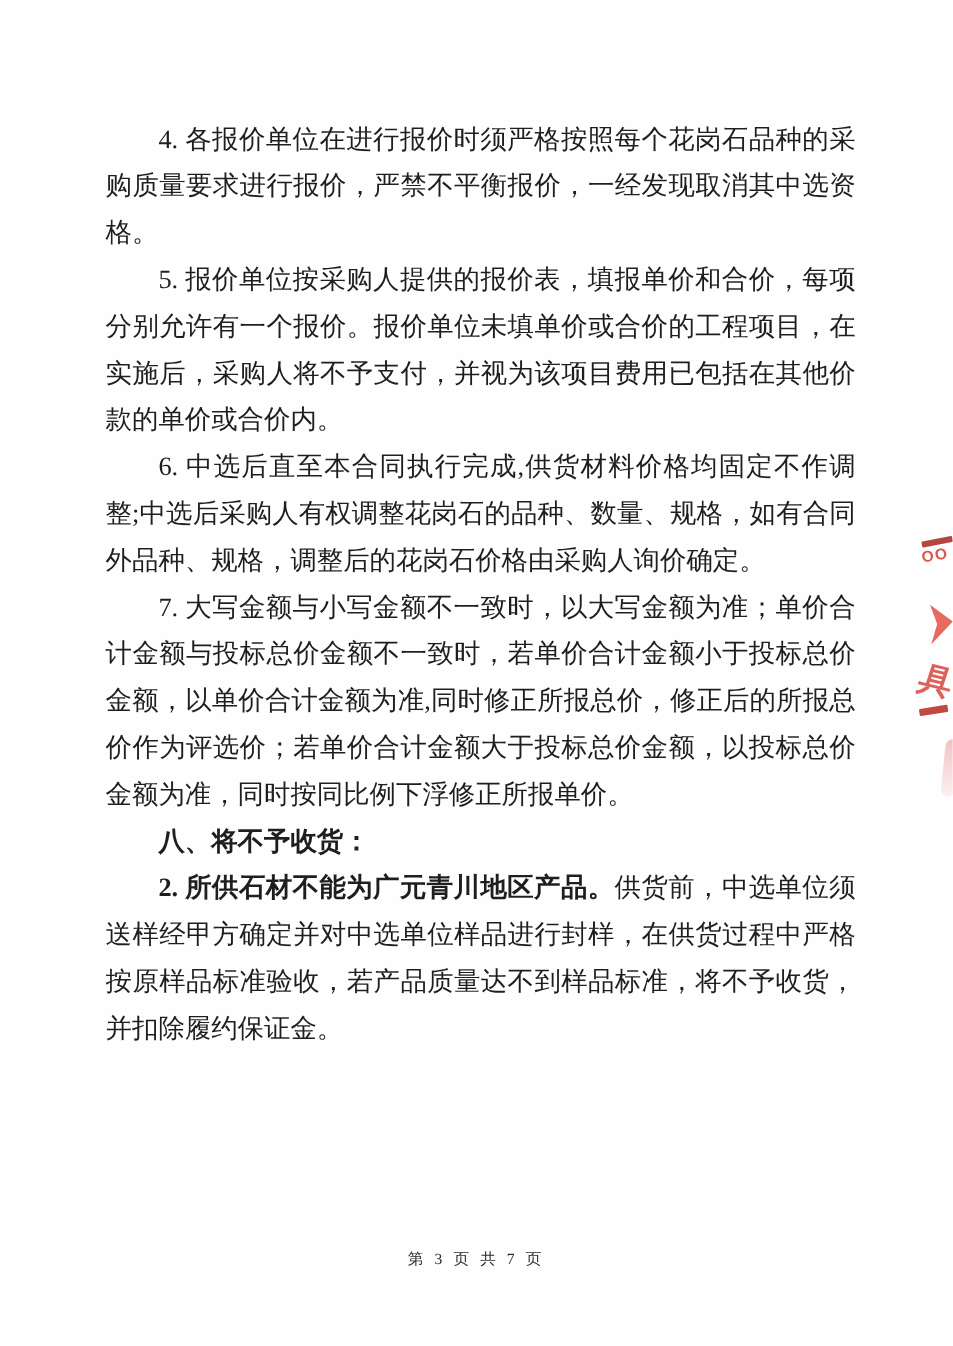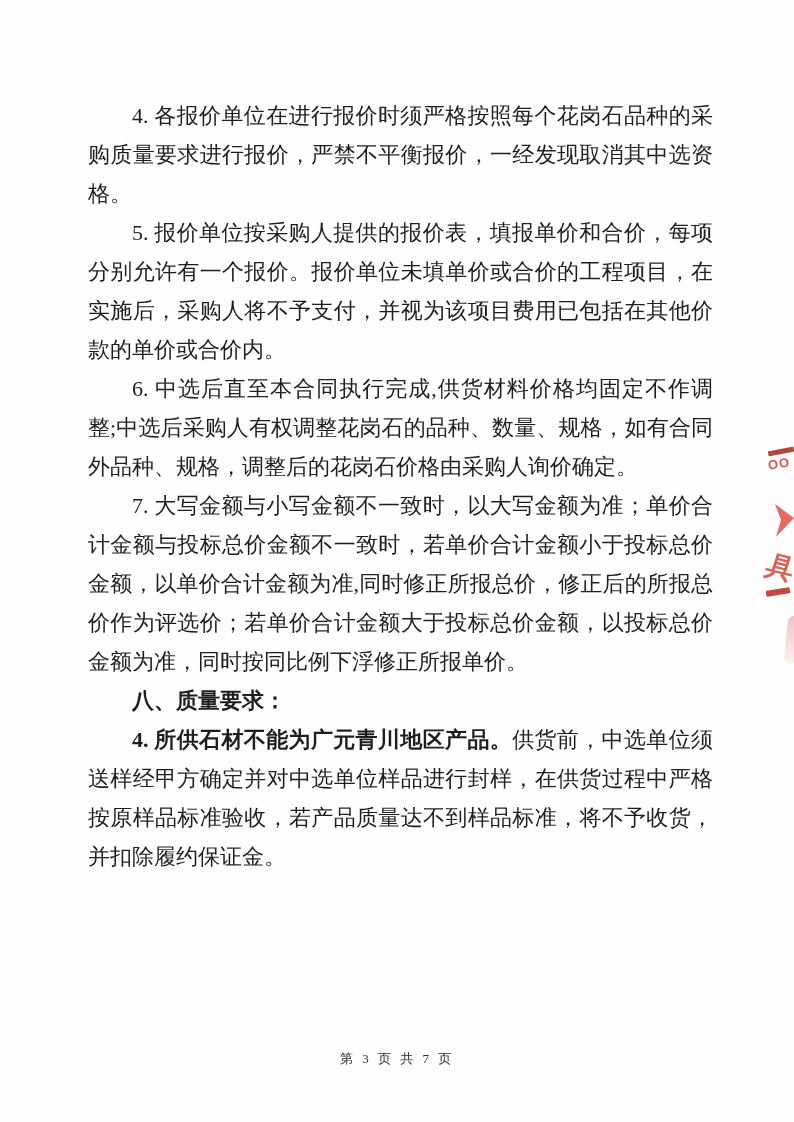--- a/index.html
+++ b/index.html
@@ -34,21 +34,20 @@
   .heading .run { font-weight: bold; }
   .footer {
     position: absolute;
     top: 1040px;
     left: 0;
     width: 100%;
     text-align: center;
     font-size: 13px;
     color: #2a2a2a;
     letter-spacing: 3px;
-    margin-top: 10px;
   }
   
   .seal-frag { position: absolute; pointer-events: none; }
   .seal-a { right: -2px; top: 449px; width: 28px; height: 30px; }
   .seal-a .seal-bar {
     width: 26px; height: 5px;
     background: #b5453f;
     transform: rotate(-11deg);
     border-radius: 1px;
   }
@@ -90,22 +89,22 @@
 </head>
 <body>
 
 <div class="page">
 
   <div class="content" id="paragraphs">
       <p class="para"><span class="run">4. 各报价单位在进行报价时须严格按照每个花岗石品种的采购质量要求进行报价，严禁不平衡报价，一经发现取消其中选资格。</span></p>
       <p class="para"><span class="run">5. 报价单位按采购人提供的报价表，填报单价和合价，每项分别允许有一个报价。报价单位未填单价或合价的工程项目，在实施后，采购人将不予支付，并视为该项目费用已包括在其他价款的单价或合价内。</span></p>
       <p class="para"><span class="run">6. 中选后直至本合同执行完成,供货材料价格均固定不作调整;中选后采购人有权调整花岗石的品种、数量、规格，如有合同外品种、规格，调整后的花岗石价格由采购人询价确定。</span></p>
       <p class="para"><span class="run">7. 大写金额与小写金额不一致时，以大写金额为准；单价合计金额与投标总价金额不一致时，若单价合计金额小于投标总价金额，以单价合计金额为准,同时修正所报总价，修正后的所报总价作为评选价；若单价合计金额大于投标总价金额，以投标总价金额为准，同时按同比例下浮修正所报单价。</span></p>
-      <p class="para heading"><span class="run bold">八、质量要求：</span></p>
-      <p class="para"><span class="run bold">4. 所供石材不能为广元青川地区产品。</span><span class="run">供货前，中选单位须送样经甲方确定并对中选单位样品进行封样，在供货过程中严格按原样品标准验收，若产品质量达不到样品标准，将不予收货，并扣除履约保证金。</span></p>
+      <p class="para heading"><span class="run bold">八、将不予收货：</span></p>
+      <p class="para"><span class="run bold">2. 所供石材不能为广元青川地区产品。</span><span class="run">供货前，中选单位须送样经甲方确定并对中选单位样品进行封样，在供货过程中严格按原样品标准验收，若产品质量达不到样品标准，将不予收货，并扣除履约保证金。</span></p>
     </div>
 
   <div class="footer">
     <span>第 3 页 共 7 页</span>
   </div>
 
   <div class="seal-frag seal-a">
     <div class="seal-bar"></div>
     <span class="seal-text">OO</span>
   </div>

